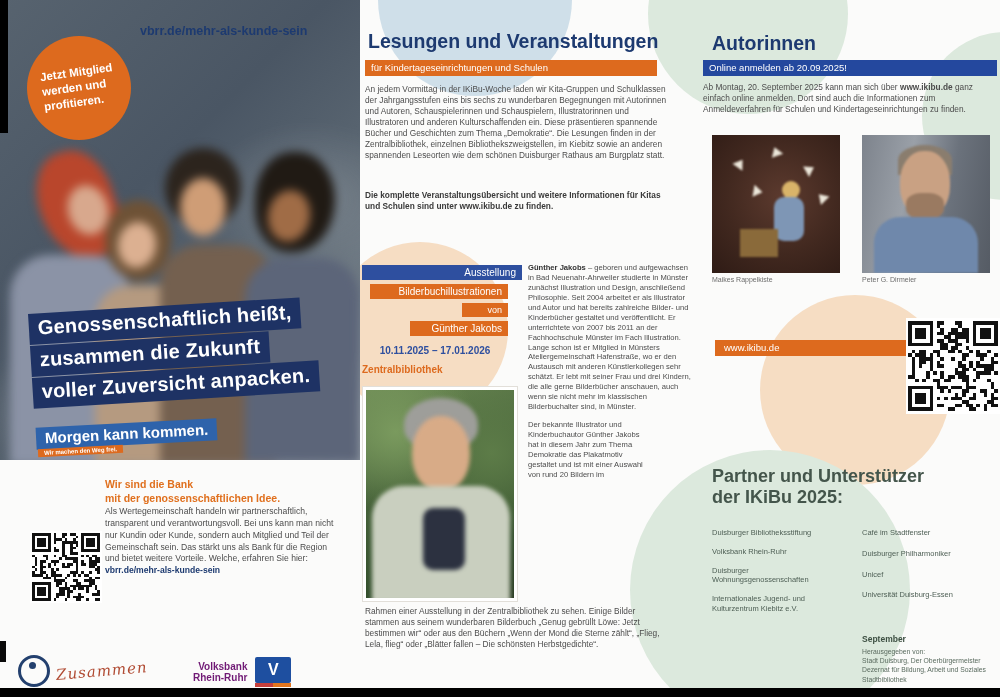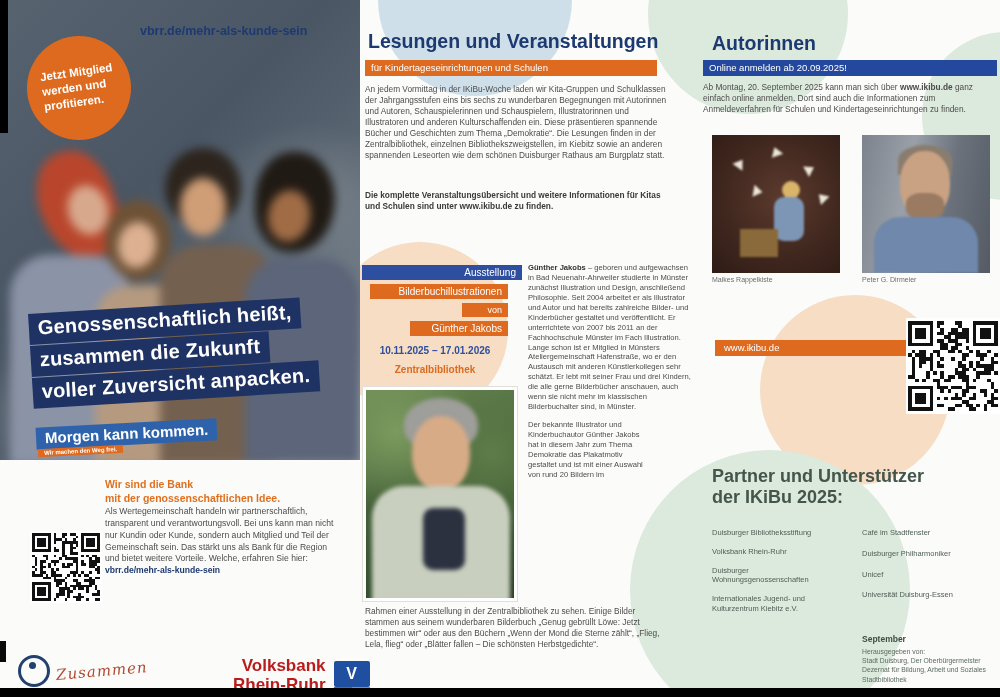--- a/index.html
+++ b/index.html
@@ -28,41 +28,41 @@
     line-height:1.35;white-space:pre-line;}
   .l-body{position:absolute;left:105px;top:506px;width:237px;font-size:8.6px;line-height:1.38;}
   .l-link{font-weight:bold;color:#1d3a70;}
   .qr{background:#fff;padding:2px;}
   .zus{position:absolute;left:18px;top:655px;display:flex;align-items:center;gap:6px;}
   .zus .ring{width:26px;height:26px;border:3px solid #23406e;border-radius:50%;position:relative;}
   .zus .ring i{position:absolute;left:8px;top:4px;width:7px;height:7px;border-radius:50%;background:#23406e;}
   .zus .script{font-family:"DejaVu Serif",serif;font-style:italic;color:#b04a32;font-size:15px;
     transform:rotate(-5deg);letter-spacing:1px;}
   .vb{position:absolute;left:193px;top:657px;display:flex;align-items:center;gap:8px;}
-  .vb .txt{color:#b91c1c;font-weight:bold;font-size:17px;line-height:1.1;text-align:right;white-space:pre-line;margin-left:40px;}
+  .vb .txt{color:#701a75;font-weight:bold;font-size:10px;line-height:1.1;text-align:right;white-space:pre-line;}
   .vb .mark{width:36px;height:26px;background:#1e4fa0;border-radius:2px;color:#fff;font-weight:bold;
     font-size:16px;display:flex;align-items:center;justify-content:center;}
   .vb .stripe{height:4px;width:36px;background:linear-gradient(90deg,#c5403c 50%,#e2761f 50%);}
   .edge-black-top{position:absolute;left:0;top:0;width:8px;height:133px;background:#000;}
   .edge-black-low{position:absolute;left:0;top:641px;width:6px;height:21px;background:#0a0a0a;}
   .bottom-black{position:absolute;left:0;top:688px;width:1000px;height:9px;background:#000;}
   
   .m-head{position:absolute;left:368px;top:30px;font-size:19.5px;font-weight:600;color:#1d3a70;}
   .bar{box-sizing:border-box;color:#fff;}
   .m-bar{position:absolute;left:365px;top:60px;width:292px;height:16px;background:#dd6a1e;
     font-size:9.5px;padding:2px 6px;}
   .m-p1{position:absolute;left:365px;top:84px;width:302px;font-size:8.3px;line-height:1.33;}
   .m-p2{position:absolute;left:365px;top:190px;width:302px;font-size:8.3px;line-height:1.33;
     font-weight:bold;color:#3a3a3a;}
   .exh{position:absolute;left:362px;top:265px;width:146px;}
   .exh .row{box-sizing:border-box;color:#fff;font-size:10px;text-align:right;padding:2px 6px;margin-bottom:4px;}
   .exh .b{background:#2e4f9f;}
   .exh .o{background:#dd6a1e;}
   .exh .dates{margin-top:9px;text-align:center;color:#2e4f9f;font-weight:bold;font-size:10px;}
-  .exh .loc{margin-top:8px;text-align:center;color:#dd6a1e;font-weight:bold;font-size:10px;}
+  .exh .loc{margin-top:8px;color:#dd6a1e;font-weight:bold;font-size:10px;}
   .gj-photo{position:absolute;left:362px;top:386px;width:156px;height:216px;background:#fff;
     border:1px solid #e2dfd9;box-sizing:border-box;padding:3px;}
   .gj-in{position:relative;width:100%;height:100%;overflow:hidden;
     background:radial-gradient(circle at 20% 20%,#7a9a5e 0%,transparent 40%),
                radial-gradient(circle at 85% 30%,#5d7c48 0%,transparent 45%),
                linear-gradient(160deg,#6d8a55 0%,#47633a 40%,#334f2c 78%,#27391f 100%);}
   .gj-in div{position:absolute;filter:blur(2px);}
   .bio{position:absolute;left:528px;top:263px;width:163px;font-size:7.6px;line-height:1.31;}
   .bio .nm{font-weight:bold;color:#333;}
   .bio .p2{display:block;margin-top:8px;width:120px;}

